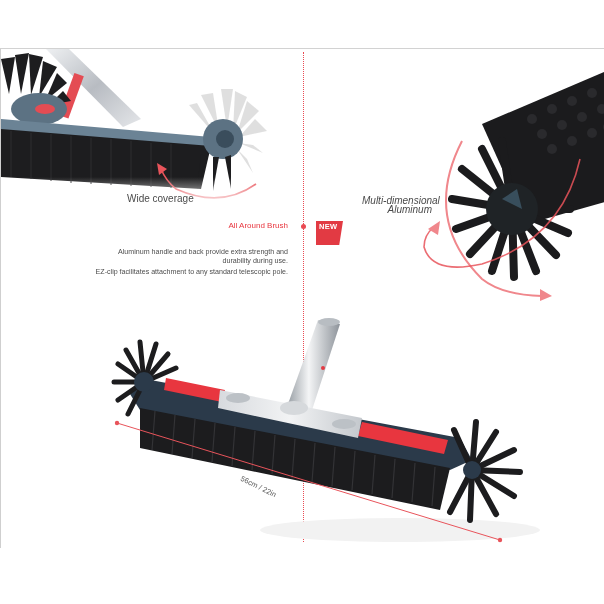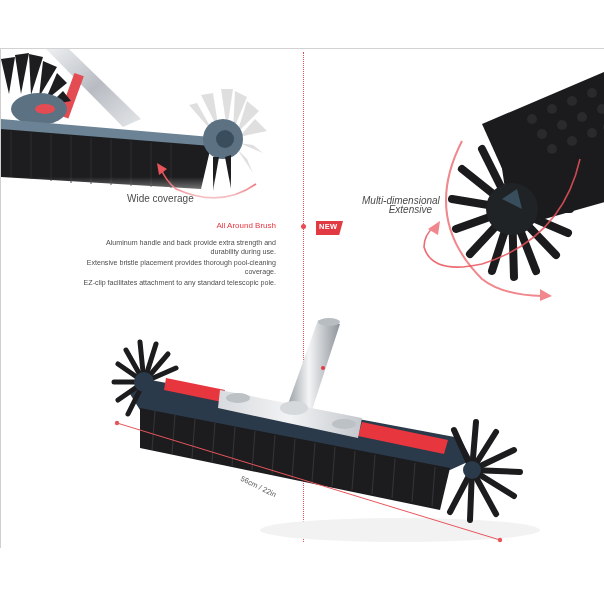--- a/index.html
+++ b/index.html
@@ -3,25 +3,25 @@
 <meta charset="utf-8">
 <style>
   * { margin: 0; padding: 0; box-sizing: border-box; }
   html, body { width: 604px; height: 604px; background: #ffffff; overflow: hidden; }
   body { position: relative; font-family: "Liberation Sans", "DejaVu Sans", sans-serif; color: #3a3a3a; }
   .frame { position: absolute; left: 0; top: 48px; width: 604px; height: 500px; border-top: 1px solid #d2d2d2; border-left: 1px solid #cfcfcf; }
   .panel { position: absolute; }
   .caption { position: absolute; font-size: 10px; color: #4a4a4a; line-height: 9px; white-space: nowrap; }
   .divider { position: absolute; left: 303px; top: 52px; width: 0; height: 490px; border-left: 1px dotted #ea4a52; }
   .divider-node { position: absolute; left: 301px; top: 224px; width: 5px; height: 5px; border-radius: 50%; background: #ea4a52; }
-  .text-block { position: absolute; right: 328px; top: 221px; width: 250px; text-align: right; }
+  .text-block { position: absolute; right: 316px; top: 221px; width: 250px; text-align: right; }
   .product-name { font-size: 8px; color: #e8363f; line-height: 10px; }
   .product-sku { font-size: 8px; font-weight: bold; color: #333; line-height: 10px; letter-spacing: 0.2px; }
   .feature { font-size: 7.1px; color: #4d4d4d; line-height: 8.6px; margin-top: 3px; }
-  .new-badge { position: absolute; left: 316px; top: 221px; width: 27px; height: 14px; background: #e23a43; color: #fff; font-size: 7.5px; font-weight: bold; line-height: 12px; padding-left: 3px; clip-path: polygon(0 0, 100% 0, 86% 100%, 0 100%); letter-spacing: 0.3px; }
+  .new-badge { position: absolute; left: 316px; top: 221px; width: 27px; height: 24px; background: #e23a43; color: #fff; font-size: 7.5px; font-weight: bold; line-height: 12px; padding-left: 3px; clip-path: polygon(0 0, 100% 0, 86% 100%, 0 100%); letter-spacing: 0.3px; }
   .measure-label { position: absolute; left: 243px; top: 474px; font-size: 7.5px; color: #5a5a5a; transform: rotate(26deg); transform-origin: left top; white-space: nowrap; }
 </style>
 </head>
 <body>
 
 <div class="frame"></div>
 
 <div class="panel" style="left:1px;top:49px;width:300px;height:160px;">
   <svg width="300" height="160" viewBox="0 0 300 160">
     <defs>
@@ -126,31 +126,30 @@
     <circle cx="160" cy="160" r="26" fill="#1f2326"></circle>
     <path d="M150,150 L165,140 L170,160 Z" fill="#4a6a80" opacity="0.6"></path>
 
     <path d="M110,92 Q70,170 130,230 Q150,246 190,247" fill="none" stroke="#f0878c" stroke-width="2"></path>
     <polygon points="188,240 200,247 188,252" fill="#f0878c"></polygon>
     <path d="M228,110 Q210,190 130,215 Q80,226 72,198 Q72,186 82,178" fill="none" stroke="#e8545b" stroke-width="1.6" opacity="0.85"></path>
     <polygon points="76,180 88,172 86,186" fill="#f0878c"></polygon>
   </svg>
   <div class="caption" style="left:10px;top:147px;text-align:right;width:70px;">
     <div>Multi-dimensional</div>
-    <div>Extensive</div>
+    <div>Aluminum</div>
   </div>
 </div>
 
 <div class="divider"></div>
 <div class="divider-node"></div>
 
 <div class="text-block">
   <div class="product-name">All Around Brush</div>
-  <div class="feature" style="margin-top:8px;padding-left:60px;">Aluminum handle and back provide extra strength and durability during use.</div>
-  <div class="feature" style="padding-left:40px;">Extensive bristle placement provides thorough pool-cleaning coverage.</div>
+  <div class="feature" style="margin-top:17px;padding-left:60px;">Aluminum handle and back provide extra strength and durability during use.</div>
   <div class="feature" style="white-space:nowrap;margin-left:-60px;">EZ-clip facilitates attachment to any standard telescopic pole.</div>
 </div>
 
 <div class="new-badge">NEW</div>
 
 <div class="panel" style="left:100px;top:310px;width:440px;height:240px;">
   <svg width="440" height="240" viewBox="0 0 440 240">
     <defs>
       <linearGradient id="pole" x1="0" y1="0" x2="1" y2="0">
         <stop offset="0" stop-color="#9aa0a6"></stop>

